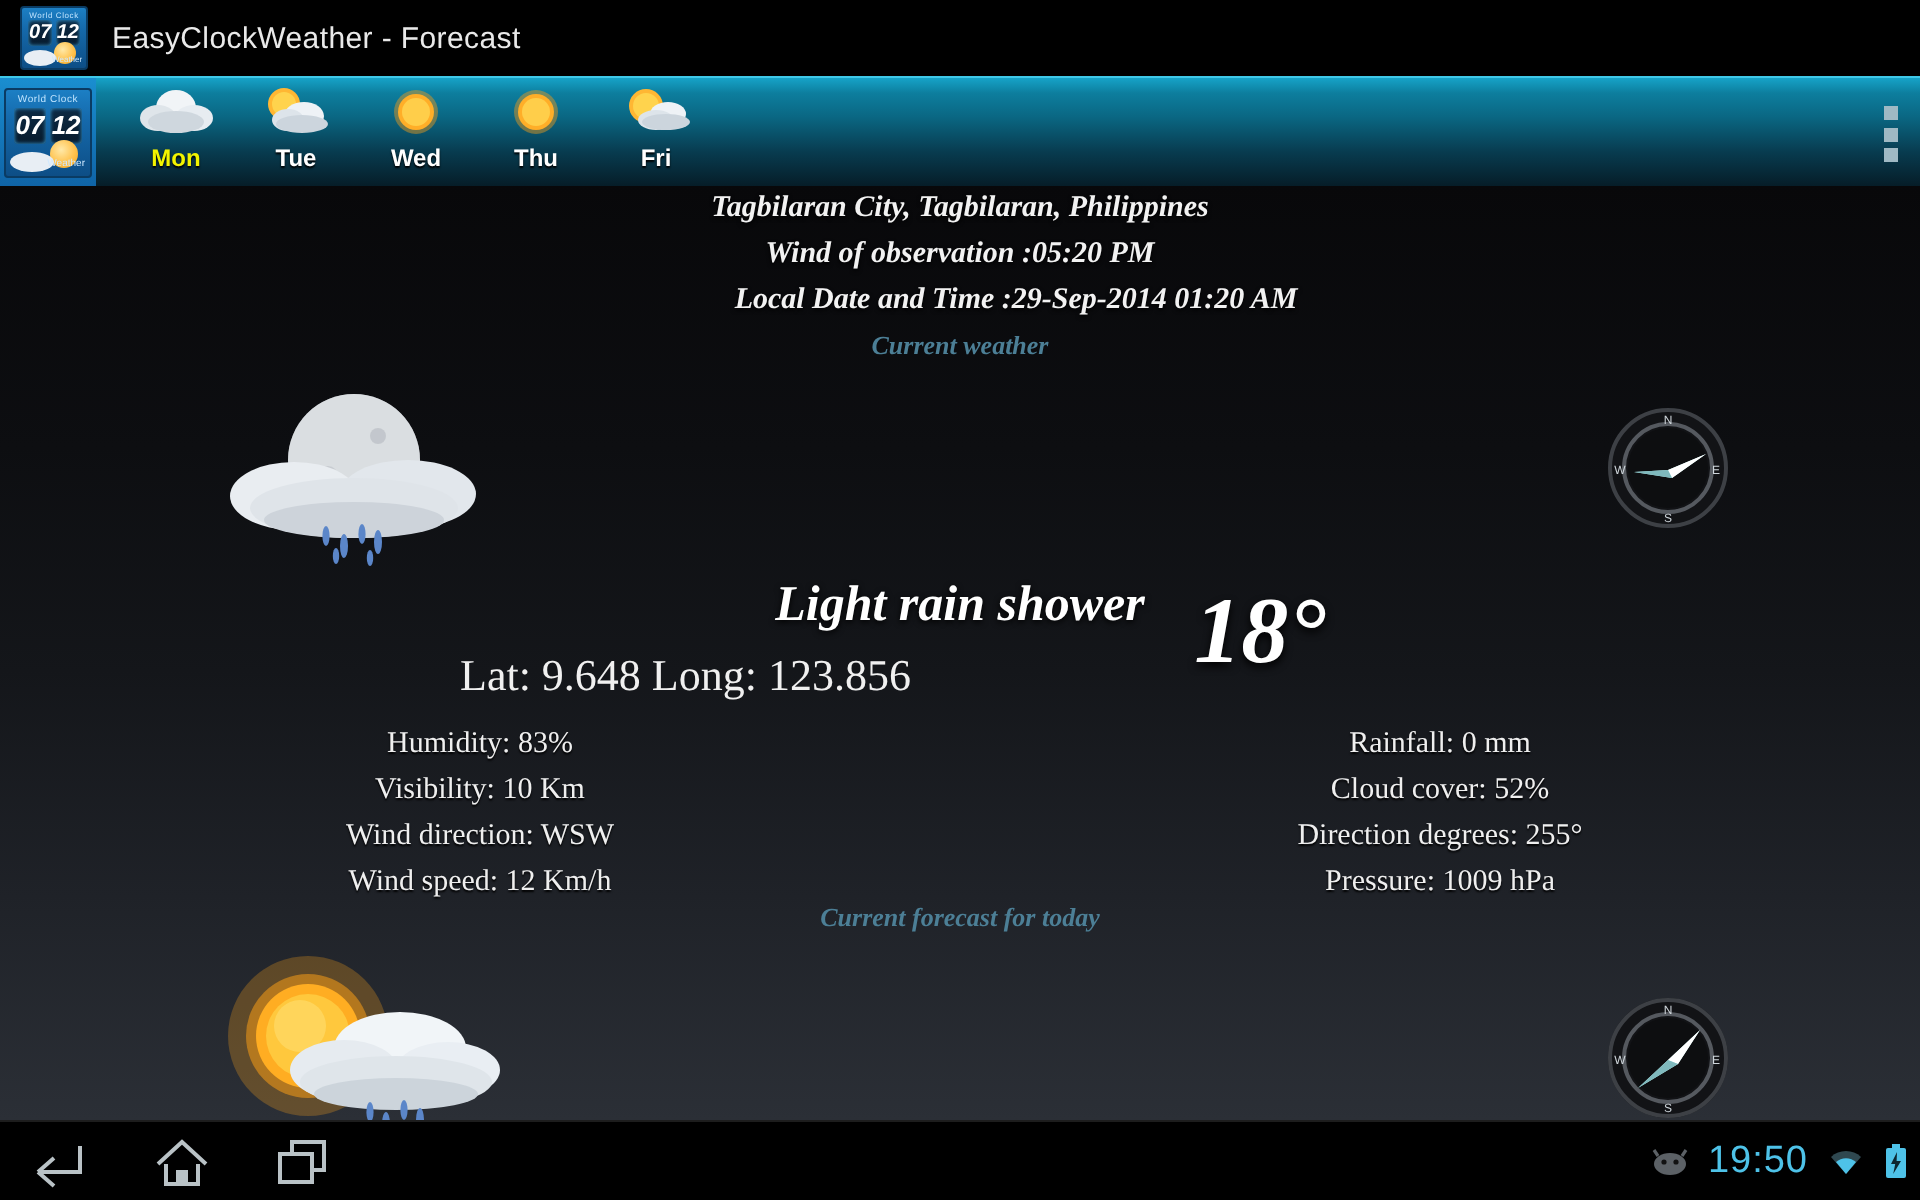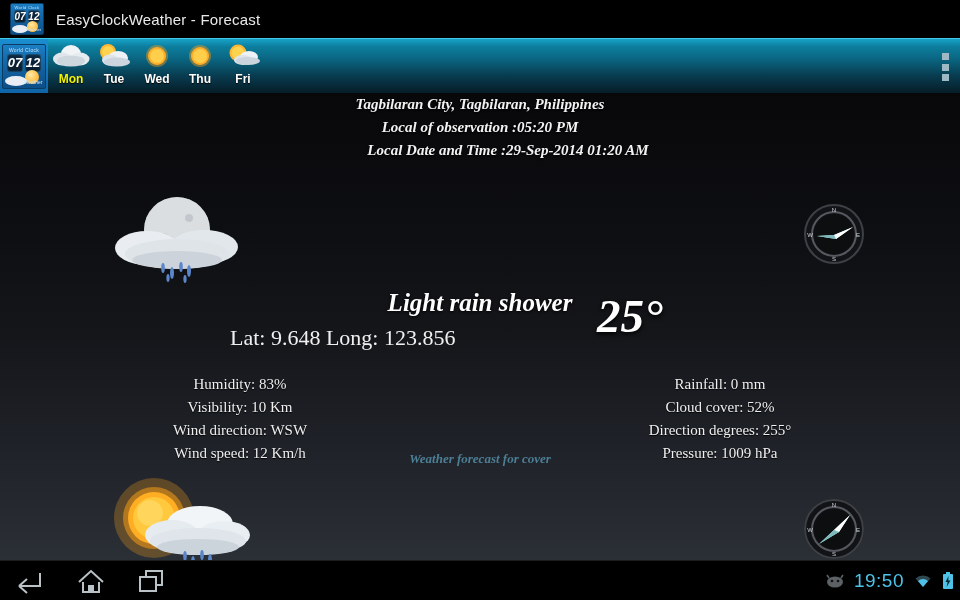--- a/index.html
+++ b/index.html
@@ -67,21 +67,21 @@
   #home-icon-wrap{
     position:absolute; left:0; top:0; width:48px; height:55px;
     display:flex; align-items:center; justify-content:center;
     background:linear-gradient(180deg,#1a8ed0 0%,#0f63a6 100%);
   }
   #tabs{
     position:absolute; left:48px; top:0; right:30px; height:55px;
     display:flex; align-items:flex-start; padding-top:2px;
   }
   .tab{
-    width:40px; height:53px; margin-left:3px;
+    width:40px; height:53px; margin-left:20px;
     display:flex; flex-direction:column; align-items:center; justify-content:flex-start;
     cursor:pointer;
     text-align:right;
   }
   .tab .tab-icon{ width:38px; height:30px; position:relative; }
   .tab .tab-label{
     font-family:"Liberation Sans", sans-serif; font-size:12px; font-weight:bold;
     color:#ffffff; margin-top:1px; text-shadow:0 1px 1px #000;
   }
   .tab.sel .tab-label{ color:#f2f400; }
@@ -121,21 +121,21 @@
   #cond{
     position:absolute; left:230px; top:196px; width:500px; text-align:center;
     color:#ffffff; font-weight:bold; font-style:italic; font-size:25px;
     text-shadow:0 1px 3px #000;
   }
   #latlong{
     position:absolute; left:230px; top:232px; width:500px; text-align:left;
     color:#f0f0f0; font-size:22px;
   }
 
-  .stats{ position:absolute; top:280px; width:250px; text-align:center; }
+  .stats{ position:absolute; top:268px; width:250px; text-align:center; }
   #stats-left { left:115px; }
   #stats-right{ left:595px; }
   .stats div{ color:#efefef; font-size:15px; line-height:23px; text-shadow:0 1px 1px #000; }
 
   
   .wicon{ position:absolute; }
   #icon-now  { left:92px;  top:97px;  width:170px; height:100px; }
   #icon-today{ left:92px;  top:387px; width:170px; height:100px; }
 
   .compass{ position:absolute; width:62px; height:62px; }
@@ -262,23 +262,24 @@
   <div id="overflow">
     <i></i>
     <i></i>
     <i></i>
   </div>
 </div>
 
 <div id="content">
 
   <div class="hdr" id="loc">Tagbilaran City, Tagbilaran, Philippines</div>
-  <div class="hdr" id="obs">Local of observation :05:20 PM</div>
+  <div class="hdr" id="obs">Wind of observation :05:20 PM</div>
   <div class="hdr" id="local">Local Date and Time :29-Sep-2014  01:20 AM</div>
 
+  <div class="section-link" id="cur-weather-head">Current weather</div>
 
   <div class="wicon" id="icon-now">
     <svg width="170" height="100" viewBox="0 0 170 100">
       <circle cx="85" cy="40" r="33" fill="#cfd3d8"></circle>
       <circle cx="85" cy="40" r="33" fill="#e3e7ea" opacity=".55"></circle>
       <circle cx="97" cy="28" r="4" fill="#b9bec4" opacity=".7"></circle>
       <circle cx="72" cy="48" r="5" fill="#b9bec4" opacity=".55"></circle>
       <ellipse cx="55" cy="58" rx="32" ry="17" fill="#e9edf1"></ellipse>
       <ellipse cx="112" cy="57" rx="34" ry="17" fill="#e2e7ec"></ellipse>
       <ellipse cx="85" cy="64" rx="52" ry="15" fill="#dfe4e9"></ellipse>
@@ -305,39 +306,39 @@
       <text x="31" y="58" fill="#cfd6db" font-size="6" text-anchor="middle" font-family="Liberation Sans, sans-serif">S</text>
       <text x="7" y="34" fill="#cfd6db" font-size="6" text-anchor="middle" font-family="Liberation Sans, sans-serif">W</text>
       <g>
         <polygon points="50,24 31,32 14,33 33,36" fill="#bff0ef"></polygon>
         <polygon points="50,24 31,32 33,36" fill="#ffffff"></polygon>
         <polygon points="31,32 14,33 33,36" fill="#7fb9bd"></polygon>
       </g>
     </svg>
   </div>
 
-  <div id="temp">25°</div>
+  <div id="temp">18°</div>
   <div id="cond">Light rain shower</div>
   <div id="latlong">Lat: 9.648 Long: 123.856</div>
 
   <div class="stats" id="stats-left">
     <div>Humidity: 83%</div>
     <div>Visibility: 10 Km</div>
     <div>Wind direction: WSW</div>
     <div>Wind speed: 12 Km/h</div>
   </div>
 
   <div class="stats" id="stats-right">
     <div>Rainfall: 0 mm</div>
     <div>Cloud cover: 52%</div>
     <div>Direction degrees: 255°</div>
     <div>Pressure: 1009 hPa</div>
   </div>
 
-  <div class="section-link" id="today-head">Weather forecast for cover</div>
+  <div class="section-link" id="today-head">Current forecast for today</div>
 
   <div class="wicon" id="icon-today">
     <svg width="170" height="100" viewBox="0 0 170 100">
       <circle cx="62" cy="38" r="40" fill="#f7a21c" opacity=".28"></circle>
       <circle cx="62" cy="38" r="31" fill="#f79d16" opacity=".55"></circle>
       <circle cx="62" cy="38" r="26" fill="#ffad22"></circle>
       <circle cx="62" cy="38" r="21" fill="#ffc83d"></circle>
       <circle cx="58" cy="33" r="13" fill="#ffda66" opacity=".75"></circle>
       <ellipse cx="108" cy="44" rx="33" ry="18" fill="#f1f5f8"></ellipse>
       <ellipse cx="80" cy="55" rx="27" ry="15" fill="#e6ebf0"></ellipse>

